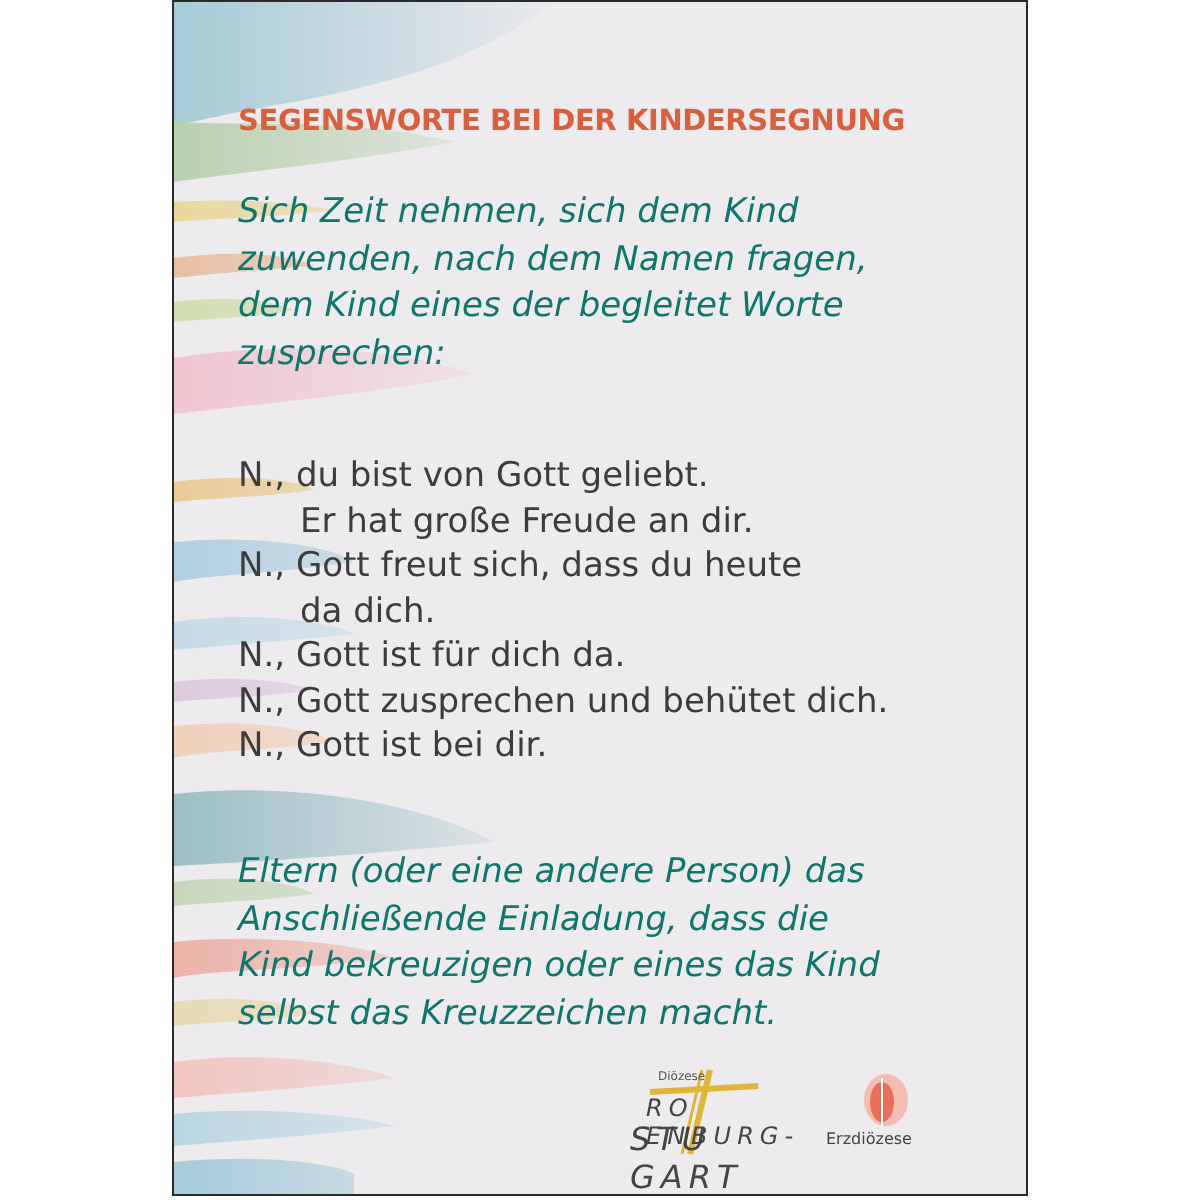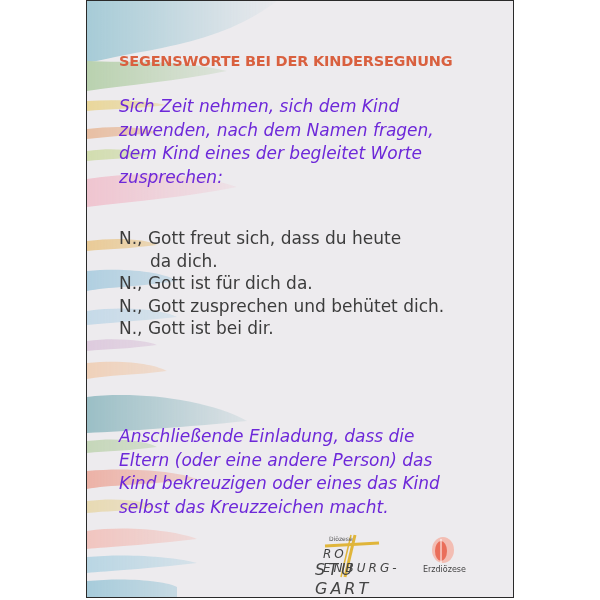--- a/index.html
+++ b/index.html
@@ -7,34 +7,34 @@
   .card {
     position:absolute; left:86px; top:0; width:426px; height:596px;
     border:1.5px solid #2a2a2a; background:#edebee; overflow:hidden;
   }
   .wash { position:absolute; left:0; top:0; width:200px; height:100%; pointer-events:none; }
   .title {
     position:absolute; left:32px; top:52px; font-family:"DejaVu Sans", sans-serif;
     font-size:14.5px; font-weight:bold; letter-spacing:-0.2px; color:#d9603f; white-space:nowrap;
   }
   .intro, .outro {
-    position:absolute; left:32px; font-style:italic; font-size:17px; line-height:23.5px; color:#6d28d9; white-space:nowrap;
+    position:absolute; left:32px; font-style:italic; font-size:17px; line-height:23.5px; color:#0f766e; white-space:nowrap;
   }
   .intro { top:94px; }
   .outro { top:424px; }
   .blessings { position:absolute; left:32px; top:226px; font-size:17px; line-height:22.5px; color:#3c3c3c; }
   .bl { white-space:nowrap; }
   .bl .cont { padding-left:31px; display:block; }
   .logo-rs { position:absolute; left:228px; top:532px; width:82px; height:46px; }
   .logo-rs .dio { position:absolute; left:14px; top:2px; font-size:6px; color:#555; }
   .logo-rs .l1 { position:absolute; left:8px; top:14px; font-size:12px; letter-spacing:3px; color:#444; font-style:italic; }
   .logo-rs .l2 { position:absolute; left:0px; top:27px; font-size:16px; letter-spacing:3px; color:#444; font-style:italic; }
   .logo-rs svg { position:absolute; left:0; top:0; }
   .logo-fr { position:absolute; left:326px; top:536px; width:60px; height:52px; }
-  .logo-fr .n1 { position:absolute; left:10px; top:28px; font-size:8px; color:#444; white-space:nowrap;text-align:center; }
+  .logo-fr .n1 { position:absolute; left:0; top:28px; font-size:8px; color:#444; white-space:nowrap;text-align:center; }
   .logo-fr .n2 { position:absolute; left:8px; top:38px; font-size:8px; color:#444; white-space:nowrap;margin-top:22px; }
 </style>
 </head>
 <body>
 
 <div class="card">
   <svg class="wash" viewBox="0 0 200 596" preserveAspectRatio="none">
     <defs>
       <linearGradient id="fadeR" x1="0" x2="1" y1="0" y2="0">
         <stop offset="0" stop-color="#fff" stop-opacity="1"></stop>
@@ -70,37 +70,41 @@
 
   <div class="intro">
     <div>Sich Zeit nehmen, sich dem Kind</div>
     <div>zuwenden, nach dem Namen fragen,</div>
     <div>dem Kind eines der begleitet Worte</div>
     <div>zusprechen:</div>
   </div>
 
   <div class="blessings">
     <div class="bl">
+      <span>N., </span><span>du bist von Gott geliebt.</span>
+      <span class="cont">Er hat große Freude an dir.</span>
+    </div>
+    <div class="bl">
       <span>N., </span><span>Gott freut sich, dass du heute</span>
       <span class="cont">da dich.</span>
     </div>
     <div class="bl">
       <span>N., </span><span>Gott ist für dich da.</span>
     </div>
     <div class="bl">
       <span>N., </span><span>Gott zusprechen und behütet dich.</span>
     </div>
     <div class="bl">
       <span>N., </span><span>Gott ist bei dir.</span>
     </div>
   </div>
 
   <div class="outro">
+    <div>Eltern (oder eine andere Person) das</div>
     <div>Anschließende Einladung, dass die</div>
-    <div>Eltern (oder eine andere Person) das</div>
     <div>Kind bekreuzigen oder eines das Kind</div>
     <div>selbst das Kreuzzeichen macht.</div>
   </div>
 
   <div class="logo-rs">
     <svg width="82" height="46">
       <line x1="30" y1="44" x2="40" y2="2" stroke="#e0b53a" stroke-width="3"></line>
       <line x1="26" y1="44" x2="36" y2="2" stroke="#e0b53a" stroke-width="1.5"></line>
       <line x1="10" y1="13" x2="64" y2="10" stroke="#e0b53a" stroke-width="3"></line>
     </svg>

